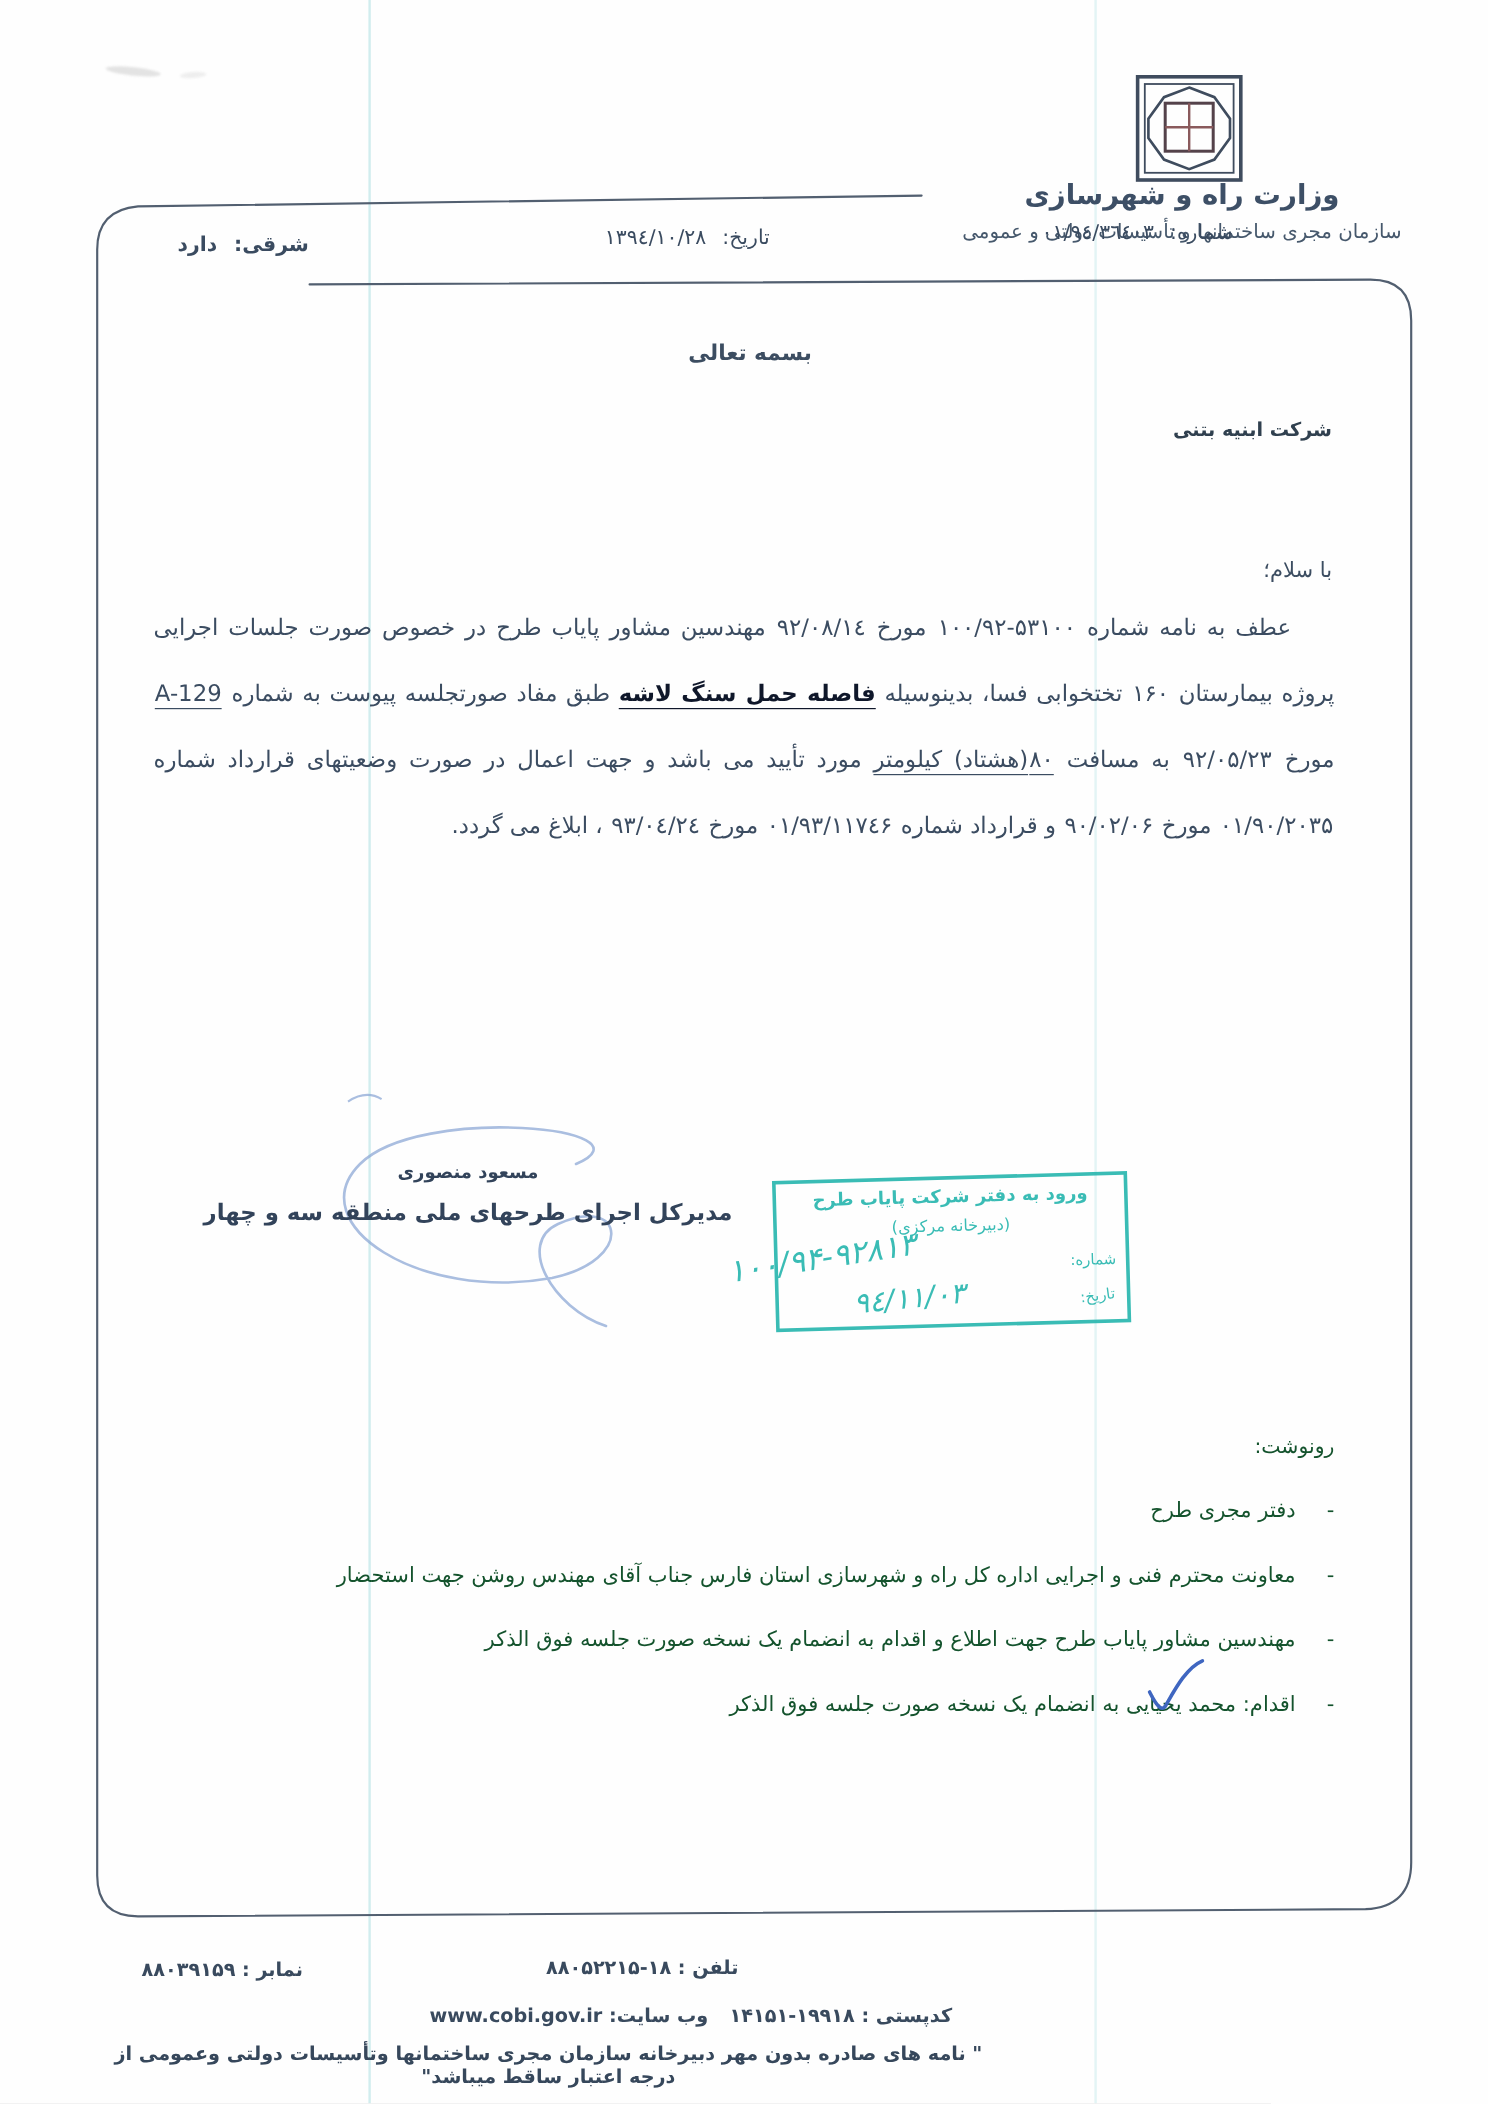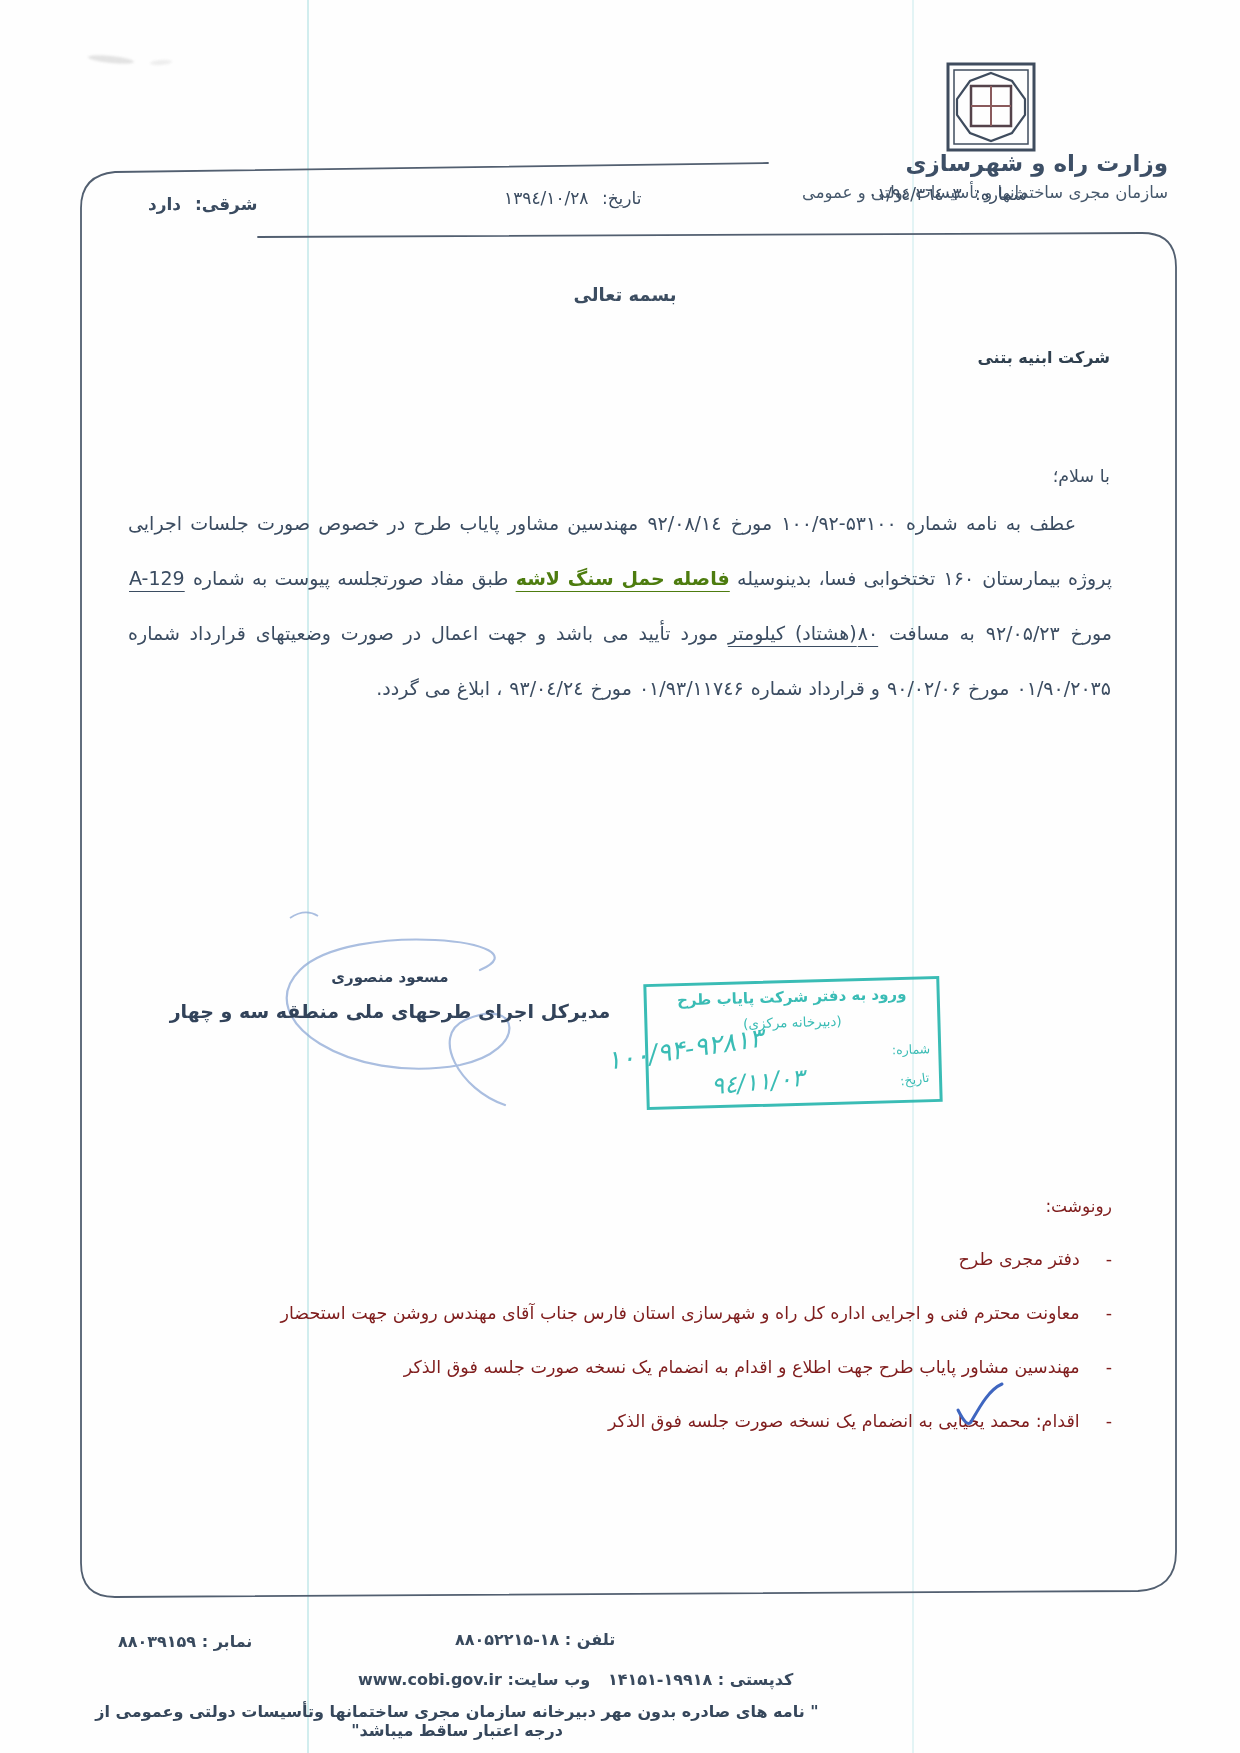--- a/index.html
+++ b/index.html
@@ -11,39 +11,39 @@
     font-family:"DejaVu Sans", sans-serif;
     color:#3c4d61;
     overflow:hidden;
   }
   .abs{position:absolute;}
   
   .streak{position:absolute;top:0;bottom:0;width:2px;background:rgba(125,205,210,.35);}
   .smudge{position:absolute;background:rgba(130,130,130,.22);border-radius:50%;filter:blur(1px);}
   
   .ministry-block{position:absolute;right:72px;top:150px;text-align:center;}
-  .ministry-title{font-size:23px;font-weight:700;color:#3d4f66;letter-spacing:.5px;text-align:right;}
+  .ministry-title{font-size:23px;font-weight:700;color:#3d4f66;letter-spacing:.5px;}
   .ministry-sub{font-size:16.5px;margin-top:7px;color:#46586c;}
   
   svg.frame{position:absolute;left:0;top:0;}
   
   .meta-field{position:absolute;font-size:17px;direction:rtl;white-space:nowrap;color:#3a4b60;font-weight:500;}
   .meta-field .lbl{margin-left:8px;}
   .meta-strong{font-weight:700;}
   
   .besmeh{position:absolute;left:525px;top:284px;width:200px;text-align:center;font-size:18px;font-weight:600;direction:rtl;}
   .recipient{position:absolute;right:130px;top:348px;font-size:16px;font-weight:700;direction:rtl;color:#30404f;}
   .subject{position:absolute;right:130px;top:398px;font-size:20px;font-weight:700;direction:rtl;color:#30404f;}
   .salutation{position:absolute;right:130px;top:466px;font-size:17.5px;direction:rtl;}
   .letter-body{
     position:absolute;right:128px;left:128px;top:496px;
     direction:rtl;text-align:justify;
     font-size:19px;line-height:55px;text-indent:36px;color:#3b4c61;
   }
-  .letter-body .b{font-weight:700;color:#4d7c0f;}
+  .letter-body .b{font-weight:700;color:#0f172a;}
   .letter-body .u{text-decoration:underline;text-underline-offset:6px;}
   .letter-body .num{unicode-bidi:embed;padding:0 1px;}
   
   .sig-block{position:absolute;left:140px;top:968px;width:500px;text-align:center;direction:rtl;}
   .sig-name{font-size:15px;font-weight:700;color:#32435a;}
   .sig-title{font-size:19px;font-weight:700;margin-top:14px;color:#32435a;}
   svg.sig-swirl{position:absolute;left:230px;top:900px;opacity:.75;}
   
   .stamp{
     position:absolute;left:645px;top:980px;width:290px;height:120px;
@@ -51,21 +51,21 @@
     transform:rotate(-1.6deg);opacity:.92;
   }
   .stamp-line1{position:absolute;top:5px;left:0;right:0;text-align:center;font-size:15px;font-weight:600;}
   .stamp-line2{position:absolute;top:31px;left:0;right:0;text-align:center;font-size:13.5px;}
   .stamp-lbl-num{position:absolute;right:8px;top:62px;font-size:12.5px;}
   .stamp-lbl-date{position:absolute;right:10px;top:92px;font-size:12.5px;transform:rotate(-6deg);}
   .hand{font-style:italic;letter-spacing:2px;white-space:nowrap;}
   .stamp-hand-num{position:absolute;left:-42px;top:48px;font-size:26px;transform:rotate(-7deg);}
   .stamp-hand-date{position:absolute;left:62px;top:84px;font-size:24px;transform:rotate(-4deg);}
   
-  .cc{position:absolute;right:128px;top:1196px;width:990px;direction:rtl;font-size:17.5px;color:#7f1d1d;}
+  .cc{position:absolute;right:128px;top:1196px;width:990px;direction:rtl;font-size:17.5px;color:#14532d;}
   .cc-heading{font-size:17px;margin-bottom:20px;}
   .cc-item{display:flex;gap:26px;line-height:46px;margin-bottom:8px;}
   .cc-item .dash{flex:0 0 auto;}
   svg.check{position:absolute;left:950px;top:1382px;}
   
   .foot{position:absolute;font-size:16px;font-weight:600;direction:rtl;color:#394a5e;white-space:nowrap;}
   .disclaimer{position:absolute;left:92px;top:1702px;width:730px;text-align:center;font-size:16px;font-weight:700;direction:rtl;color:#36475b;}
   .ltr{direction:ltr;unicode-bidi:embed;}
 </style>
 </head>

